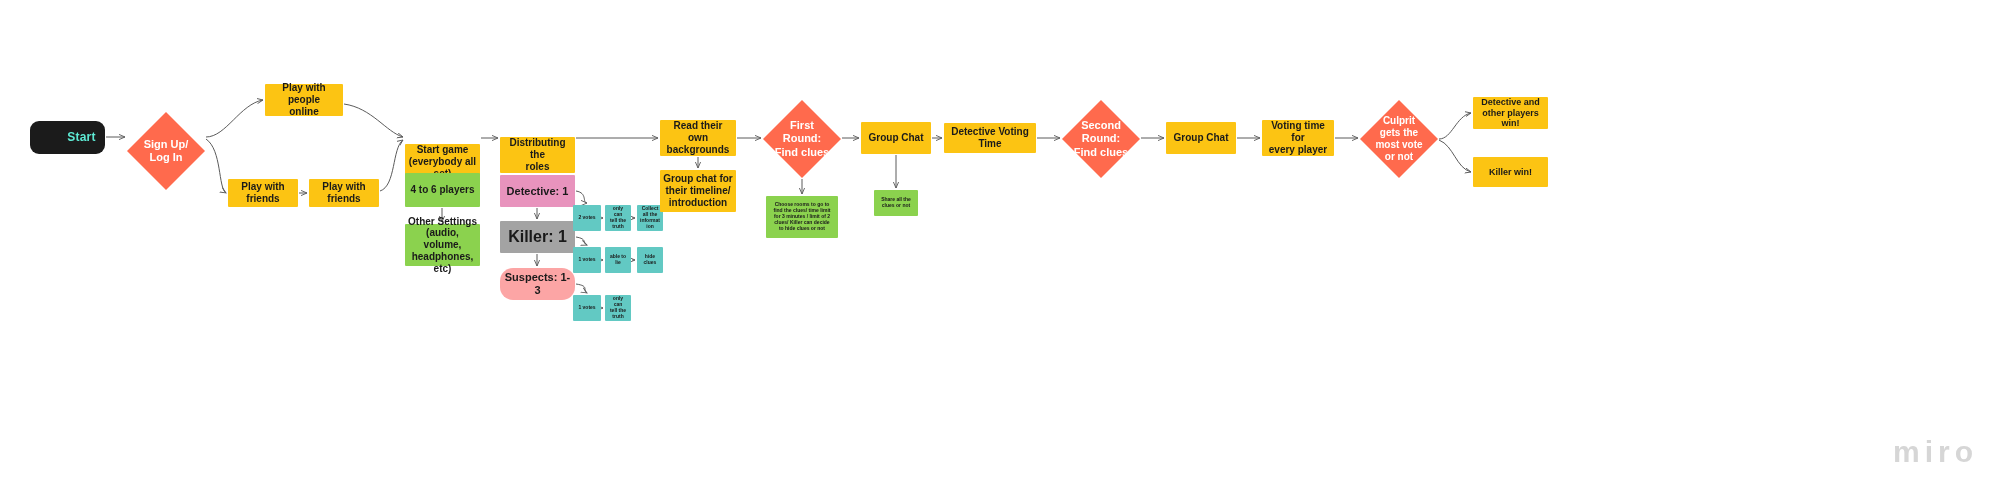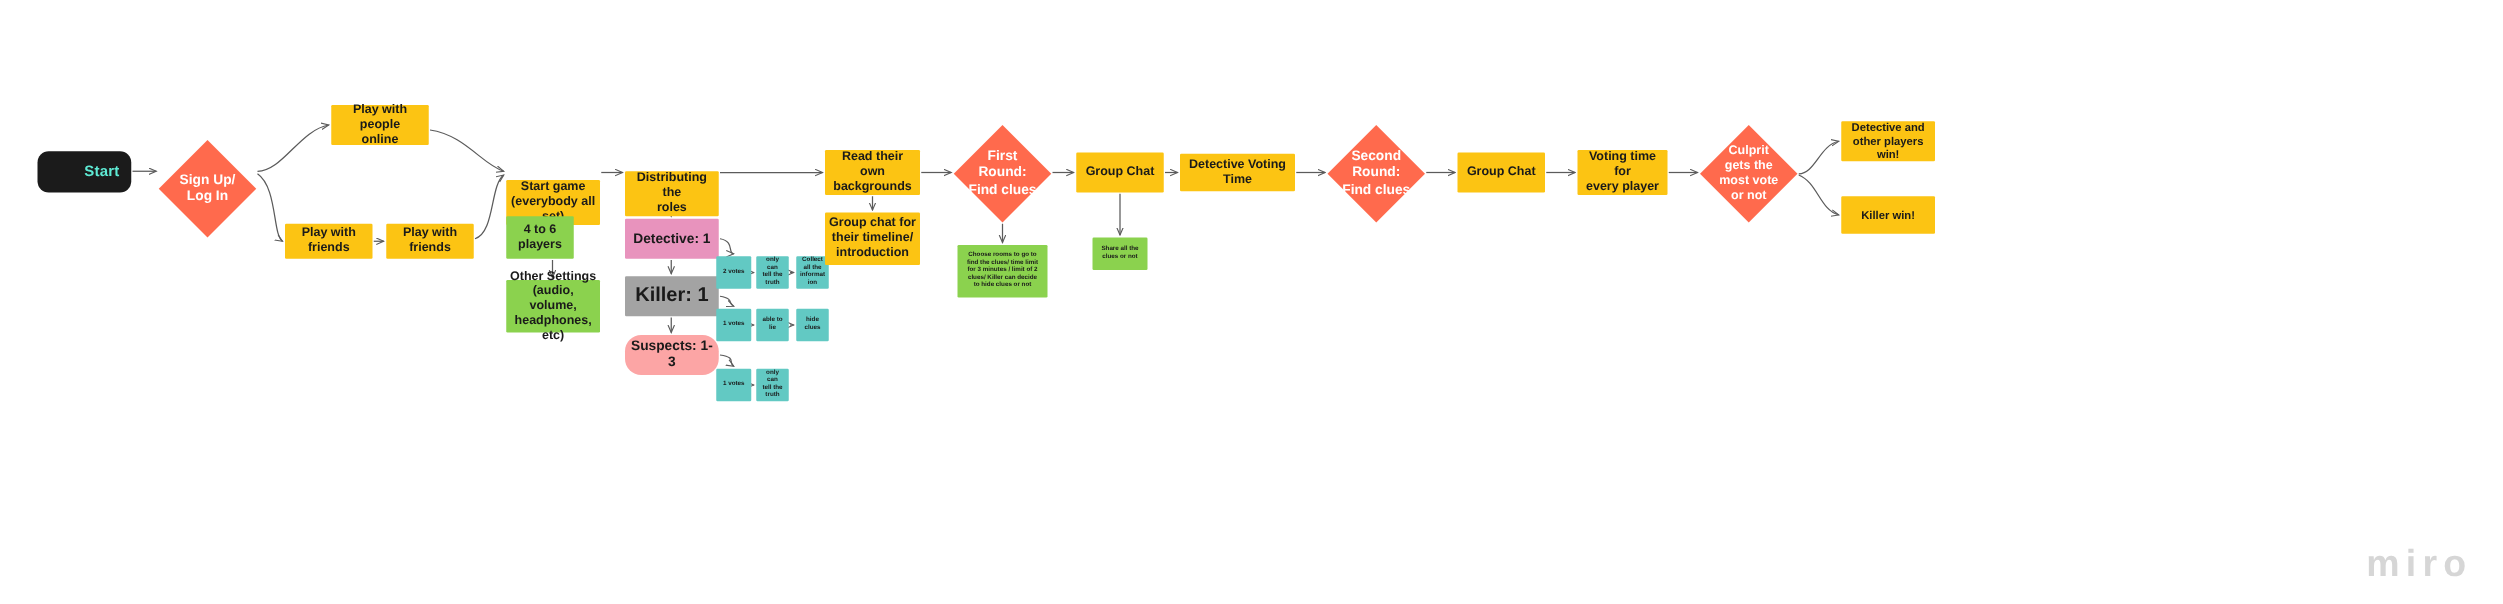--- a/index.html
+++ b/index.html
@@ -139,21 +139,21 @@
   <div id="nodes-group">
       <div class="node start rect" style="left: 30px; top: 121px; width: 75px; height: 33px; background: rgb(27, 27, 27); color: #5eead4; font-size: 12px; font-weight: bold; padding-left: 28px;"><span class="lbl">Start</span></div>
       <div class="node diamond" style="left: 127px; top: 112px; width: 78px; height: 78px;"><div class="diamond-shape" style="background: rgb(255, 106, 77);"></div><span class="diamond-label" style="font-size: 11px; color: rgb(255, 255, 255);">Sign Up/
 Log In</span></div>
       <div class="node rect" style="left: 265px; top: 84px; width: 78px; height: 32px; background: rgb(252, 196, 19); color: rgb(26, 26, 26); font-size: 10px;"><span class="lbl">Play with people
 online</span></div>
       <div class="node rect" style="left: 228px; top: 179px; width: 70px; height: 28px; background: rgb(252, 196, 19); color: rgb(26, 26, 26); font-size: 10px;"><span class="lbl">Play with friends</span></div>
       <div class="node rect" style="left: 309px; top: 179px; width: 70px; height: 28px; background: rgb(252, 196, 19); color: rgb(26, 26, 26); font-size: 10px;"><span class="lbl">Play with friends</span></div>
       <div class="node rect" style="left: 405px; top: 120px; width: 75px; height: 36px; background: rgb(252, 196, 19); color: rgb(26, 26, 26); font-size: 10px; margin-top: 24px;"><span class="lbl">Start game
 (everybody all set)</span></div>
-      <div class="node rect" style="left: 405px; top: 173px; width: 54px; height: 34px; background: rgb(139, 210, 78); color: rgb(26, 26, 26); font-size: 10px;"><span class="lbl">4 to 6 players</span></div>
+      <div class="node rect" style="left: 405px; top: 173px; width: 75px; height: 34px; background: rgb(139, 210, 78); color: rgb(26, 26, 26); font-size: 10px;"><span class="lbl">4 to 6 players</span></div>
       <div class="node rect" style="left: 405px; top: 224px; width: 75px; height: 42px; background: rgb(139, 210, 78); color: rgb(26, 26, 26); font-size: 10px;"><span class="lbl">Other Settings
 (audio, volume,
 headphones, etc)</span></div>
       <div class="node rect" style="left: 500px; top: 120px; width: 75px; height: 36px; background: rgb(252, 196, 19); color: rgb(26, 26, 26); font-size: 10px; margin-top: 17px;"><span class="lbl">Distributing the
 roles</span></div>
       <div class="node rect" style="left: 500px; top: 175px; width: 75px; height: 32px; background: rgb(232, 147, 189); color: rgb(26, 26, 26); font-size: 11px;"><span class="lbl">Detective: 1</span></div>
       <div class="node rect" style="left: 500px; top: 221px; width: 75px; height: 32px; background: #a3a3a3; color: rgb(26, 26, 26); font-size: 16px;"><span class="lbl">Killer: 1</span></div>
       <div class="node rect" style="left: 500px; top: 268px; width: 75px; height: 32px; background: #fca5a5; color: rgb(26, 26, 26); font-size: 11px; border-radius: 13px;"><span class="lbl">Suspects: 1-3</span></div>
       <div class="node rect" style="left: 573px; top: 205px; width: 28px; height: 26px; background: rgb(98, 201, 195); color: rgb(26, 26, 26); font-size: 5px;"><span class="lbl">2 votes</span></div>
       <div class="node rect" style="left: 605px; top: 205px; width: 26px; height: 26px; background: rgb(98, 201, 195); color: rgb(26, 26, 26); font-size: 5px;"><span class="lbl">only can

